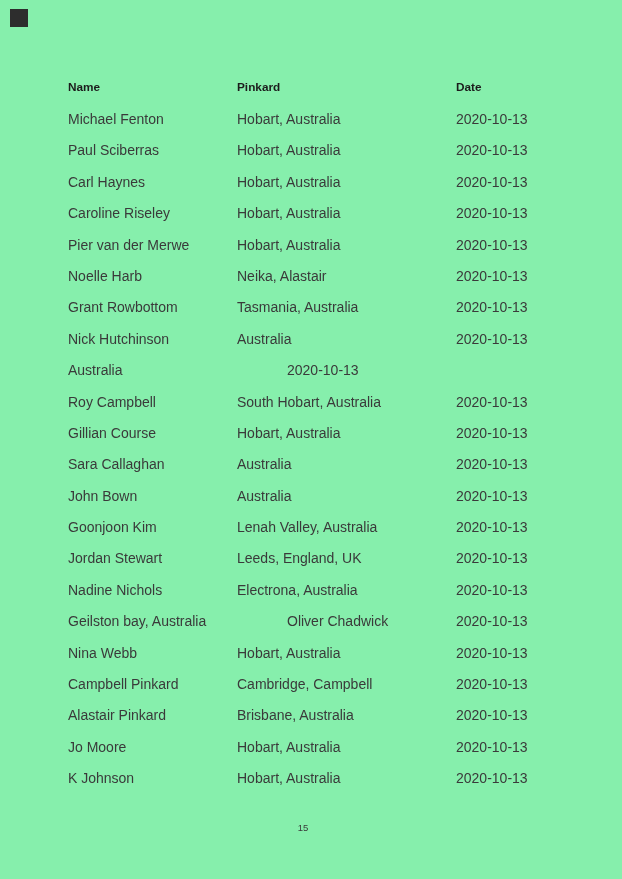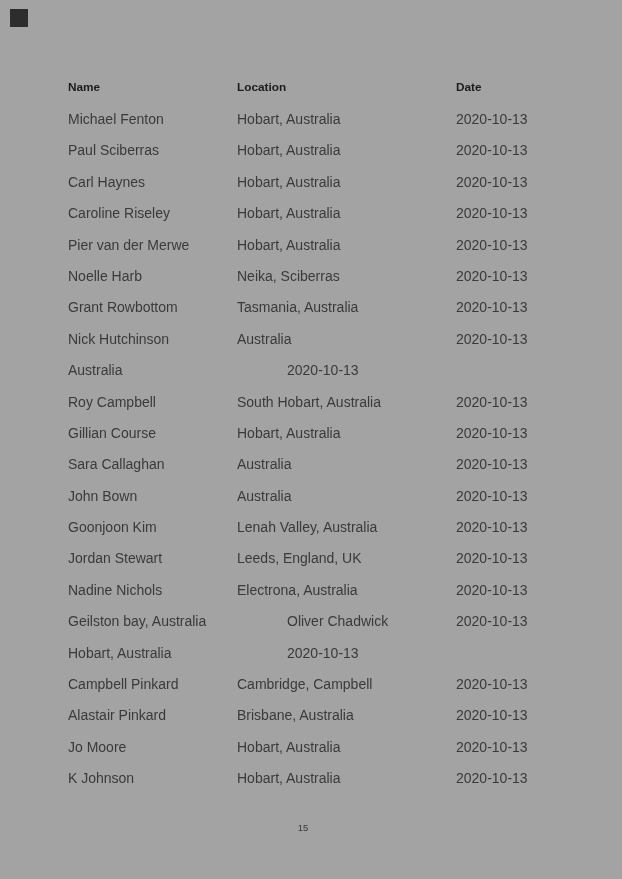--- a/index.html
+++ b/index.html
@@ -1,20 +1,20 @@
 <!DOCTYPE html>
 <html><head>
 <meta charset="utf-8">
 <style>
   html, body { margin: 0; padding: 0; background: #ffffff; }
   .page {
     position: relative;
     width: 622px;
     height: 879px;
-    background: #a3a3a3;
+    background: #86efac;
     font-family: "Liberation Sans", sans-serif;
     overflow: hidden;
   }
   .corner-marker {
     position: absolute;
     left: 10px;
     top: 9px;
     width: 18px;
     height: 18px;
     background: #2d2d2d;
@@ -59,21 +59,21 @@
 </head>
 <body>
 
 <div class="page">
 
   <div class="corner-marker"></div>
 
   <div class="table">
     <div class="row header">
       <div class="cell name">Name</div>
-      <div class="cell location">Location</div>
+      <div class="cell location">Pinkard</div>
       <div class="cell date">Date</div>
     </div>
     <div id="rows-container">
         <div class="row body">
           <div class="cell name">Michael Fenton</div>
           <div class="cell location">Hobart, Australia</div>
           <div class="cell date">2020-10-13</div>
         </div>
         <div class="row body">
           <div class="cell name">Paul Sciberras</div>
@@ -90,21 +90,21 @@
           <div class="cell location">Hobart, Australia</div>
           <div class="cell date">2020-10-13</div>
         </div>
         <div class="row body">
           <div class="cell name">Pier van der Merwe</div>
           <div class="cell location">Hobart, Australia</div>
           <div class="cell date">2020-10-13</div>
         </div>
         <div class="row body">
           <div class="cell name">Noelle Harb</div>
-          <div class="cell location">Neika, Sciberras</div>
+          <div class="cell location">Neika, Alastair</div>
           <div class="cell date">2020-10-13</div>
         </div>
         <div class="row body">
           <div class="cell name">Grant Rowbottom</div>
           <div class="cell location">Tasmania, Australia</div>
           <div class="cell date">2020-10-13</div>
         </div>
         <div class="row body">
           <div class="cell name">Nick Hutchinson</div>
           <div class="cell location">Australia</div>
@@ -148,20 +148,21 @@
           <div class="cell name">Nadine Nichols</div>
           <div class="cell location">Electrona, Australia</div>
           <div class="cell date">2020-10-13</div>
         </div>
         <div class="row body">
           <div class="cell location">Geilston bay, Australia</div>
           <div class="cell name">Oliver Chadwick</div>
           <div class="cell date">2020-10-13</div>
         </div>
         <div class="row body">
+          <div class="cell name">Nina Webb</div>
           <div class="cell location">Hobart, Australia</div>
           <div class="cell date">2020-10-13</div>
         </div>
         <div class="row body">
           <div class="cell name">Campbell Pinkard</div>
           <div class="cell location">Cambridge, Campbell</div>
           <div class="cell date">2020-10-13</div>
         </div>
         <div class="row body">
           <div class="cell name">Alastair Pinkard</div>

